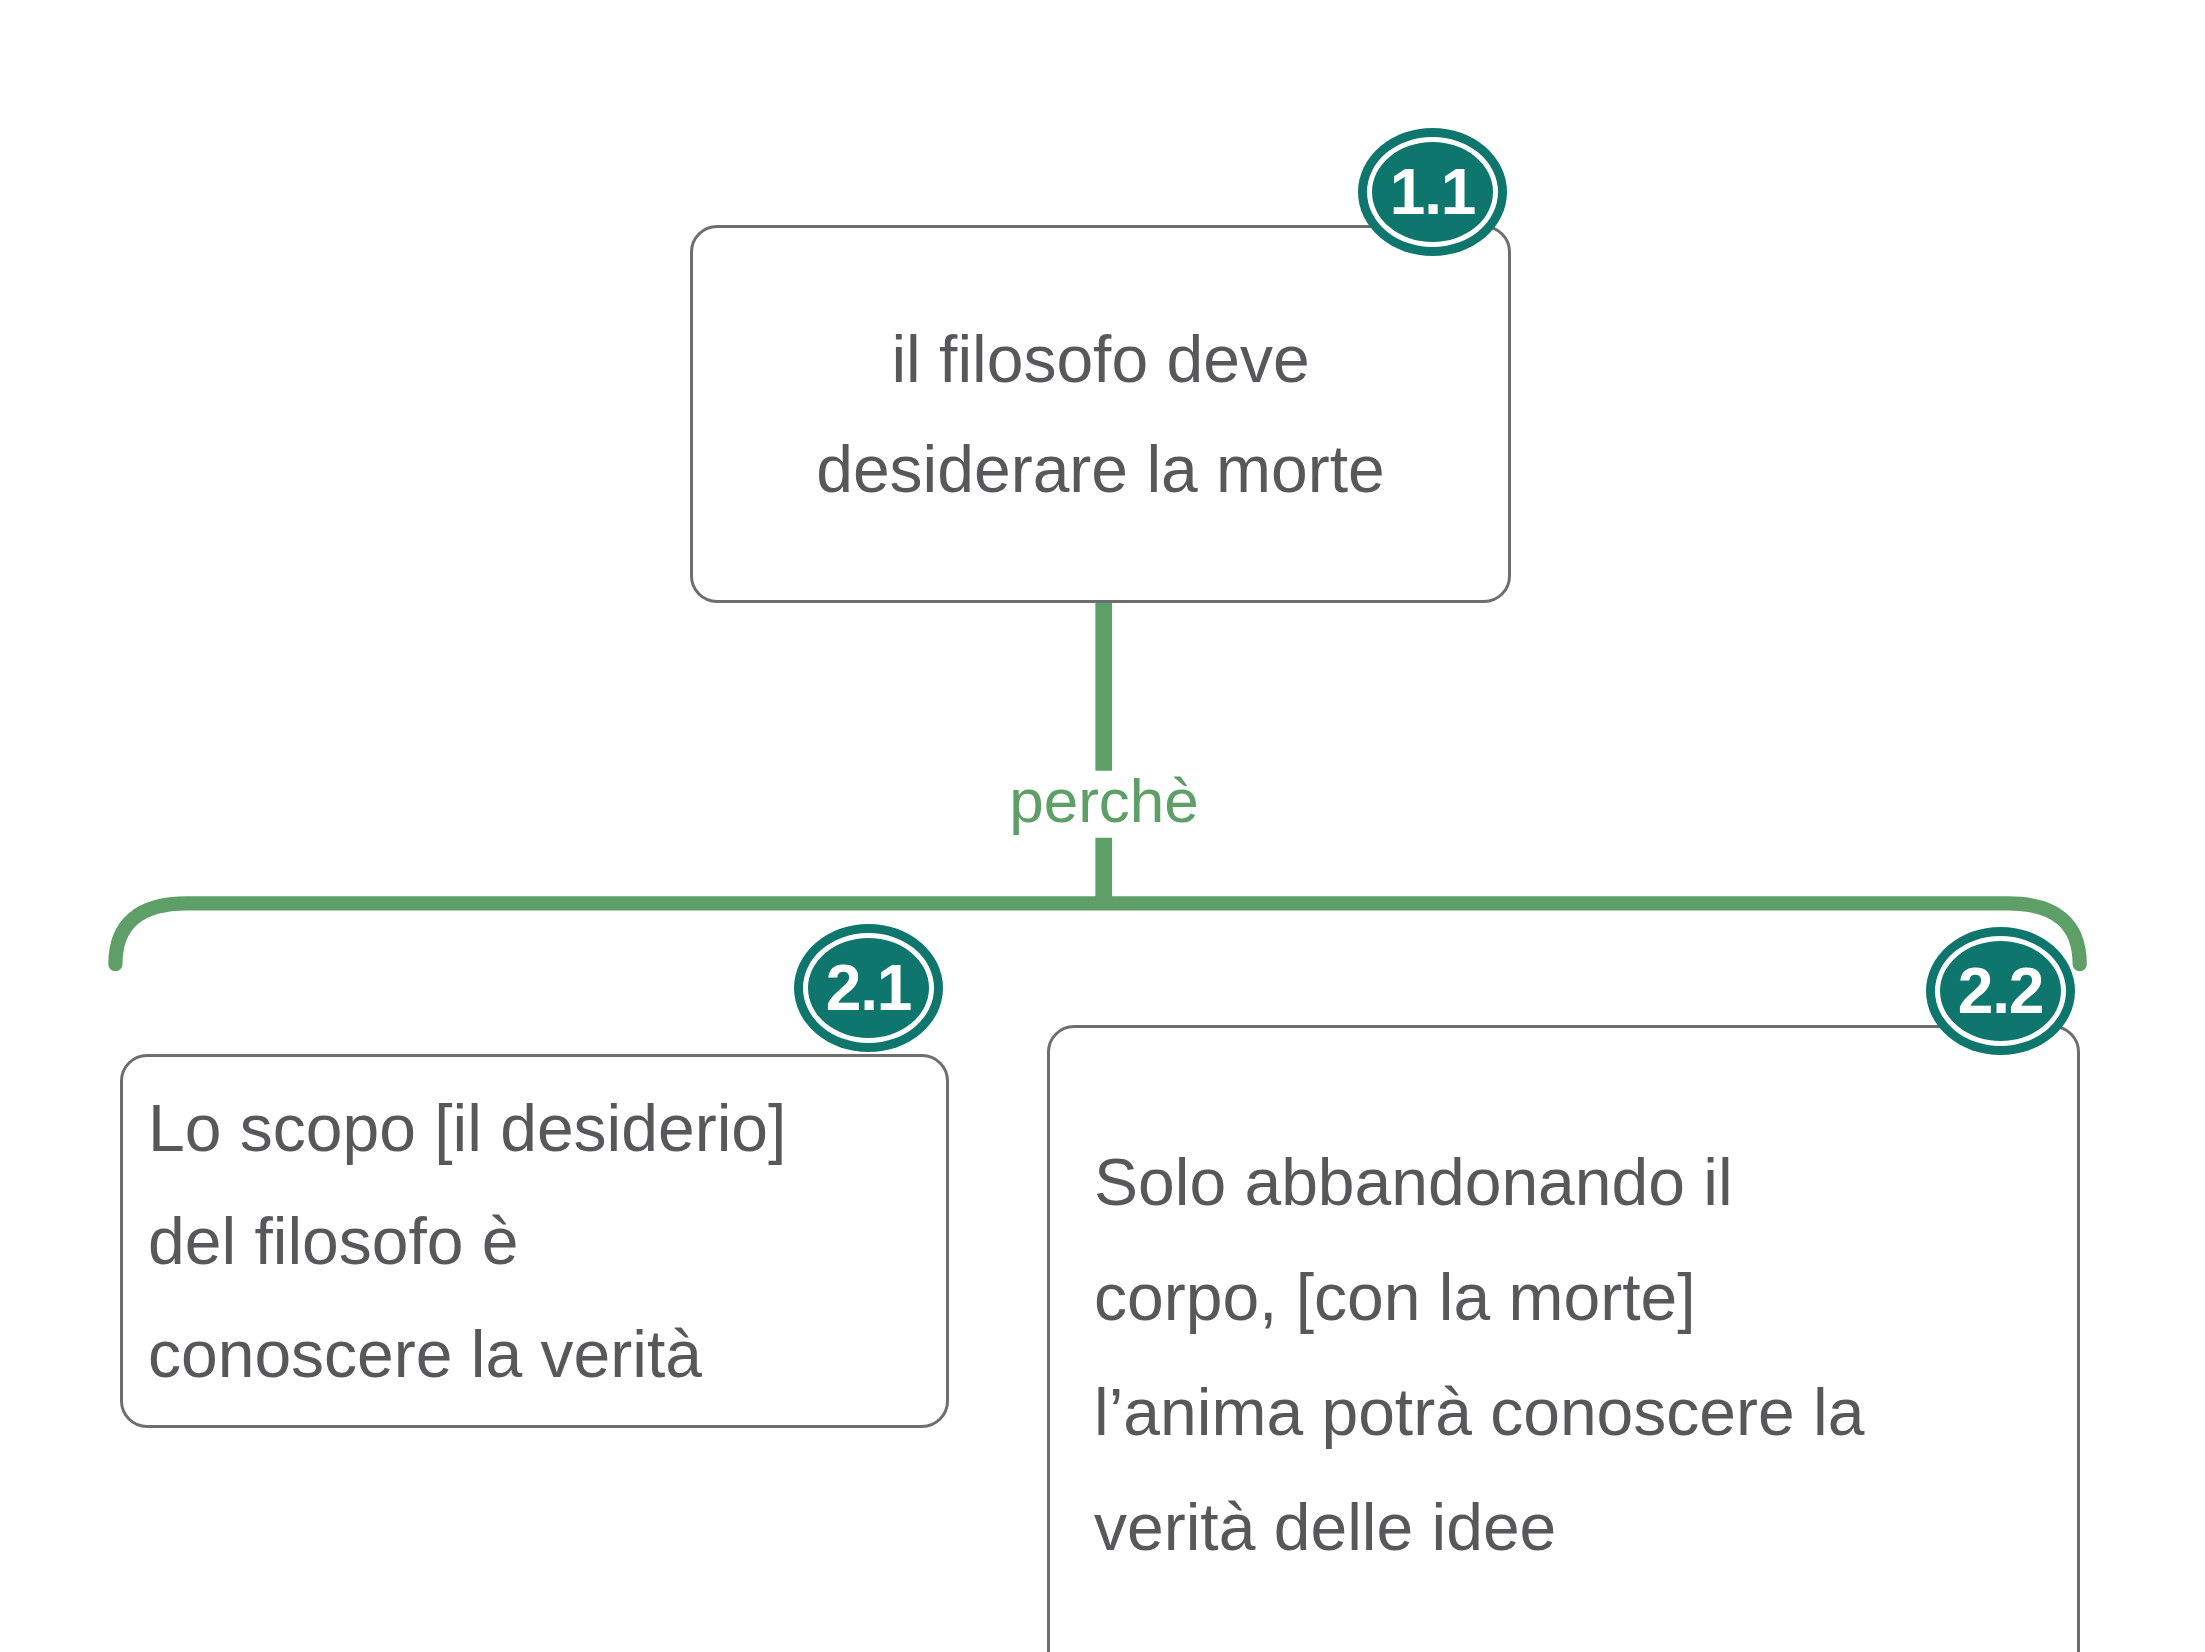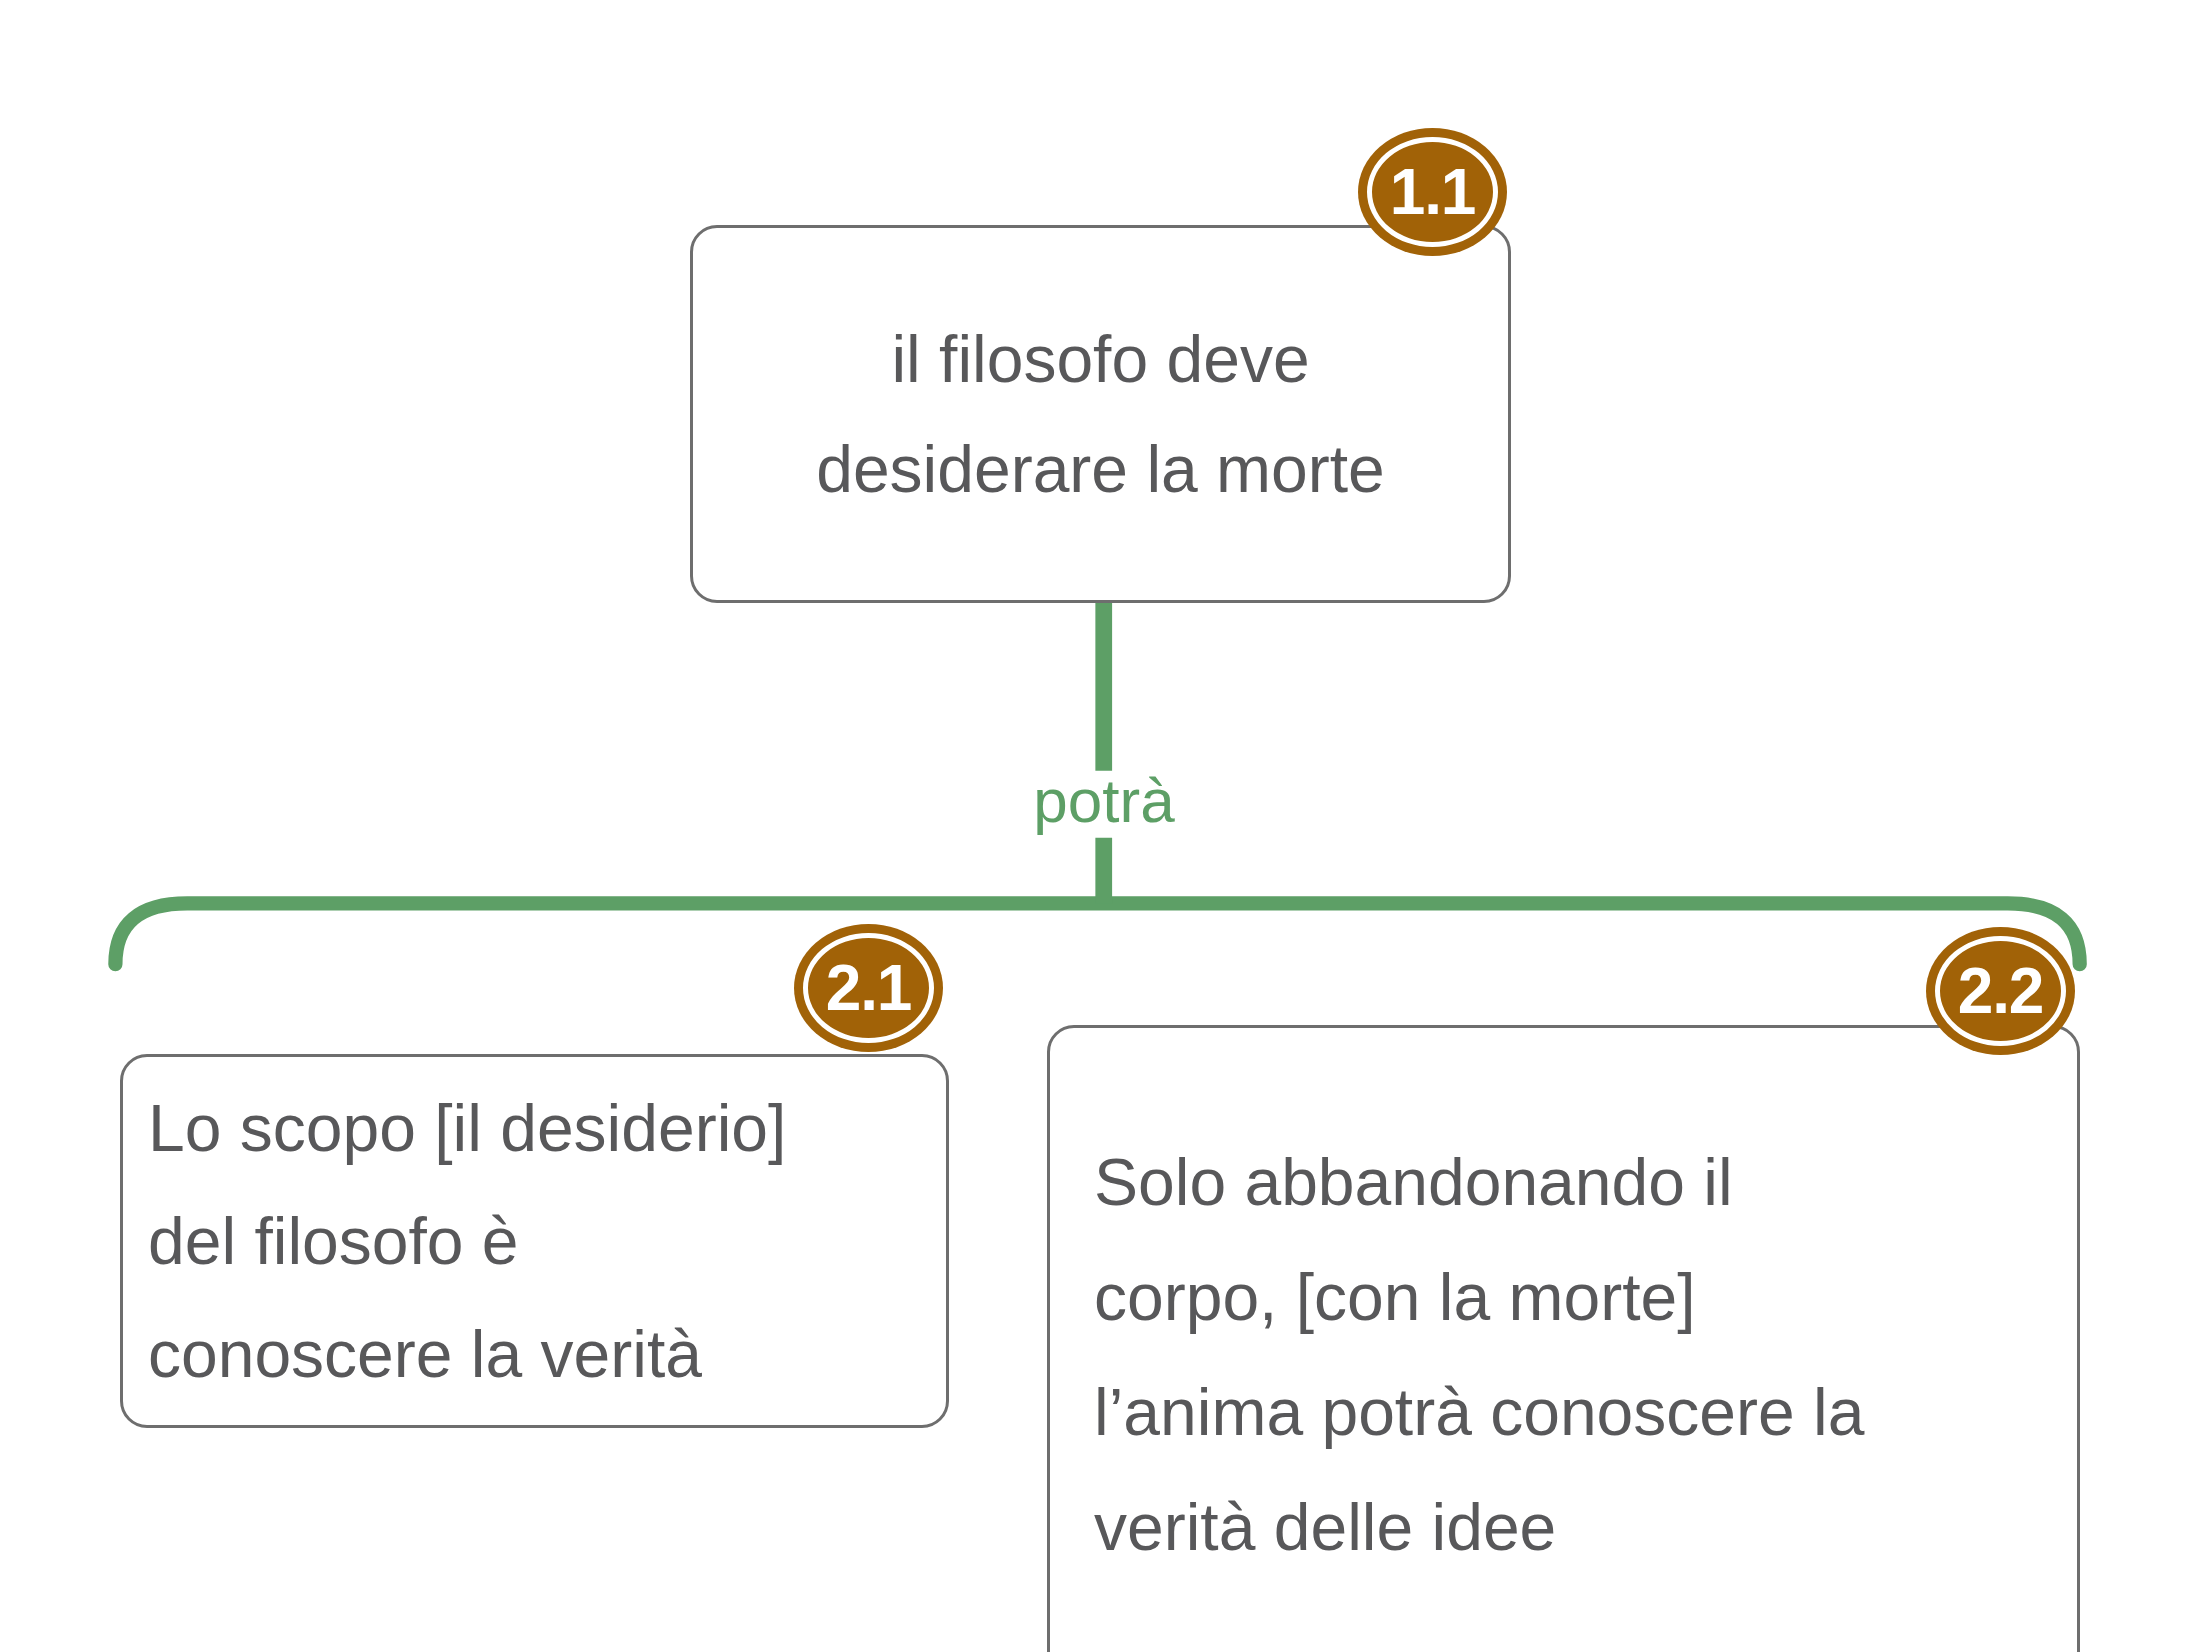--- a/index.html
+++ b/index.html
@@ -61,21 +61,21 @@
     width: 1033px;
     height: 660px;
     padding-left: 44px;
     padding-right: 10px;
     line-height: 115px;
   }
   .badge {
     position: absolute;
     width: 149px;
     height: 128px;
-    background: #a16207;
+    background: #0f766e;
     border-radius: 50%;
     display: flex;
     align-items: center;
     justify-content: center;
   }
   .badge-ring {
     position: absolute;
     inset: 8.7px;
     border: 5.6px solid #ffffff;
     border-radius: 50%;
@@ -106,21 +106,21 @@
 
 <div class="canvas">
 
   <svg class="connector" viewBox="0 0 3558 2666" xmlns="http://www.w3.org/2000/svg">
     <path d="M 186 1556 Q 186 1458 302 1458 L 3240 1458 Q 3356 1458 3356 1556" fill="none" stroke="#5d9f66" stroke-width="23" stroke-linecap="round"></path>
     <line x1="1781" y1="1458" x2="1781" y2="1352" stroke="#5d9f66" stroke-width="27"></line>
     <line x1="1781" y1="1244" x2="1781" y2="888" stroke="#5d9f66" stroke-width="27"></line>
     <polygon points="1781,834 1730,893 1832,893" fill="#5d9f66"></polygon>
   </svg>
 
-  <div class="relation-label">potrà</div>
+  <div class="relation-label">perchè</div>
 
   <div class="node node-claim">
     <div class="node-text">il filosofo deve
 desiderare la morte</div>
   </div>
   <div class="badge badge-claim">
     <div class="badge-ring"></div>
     <span class="badge-label">1.1</span>
   </div>
 

